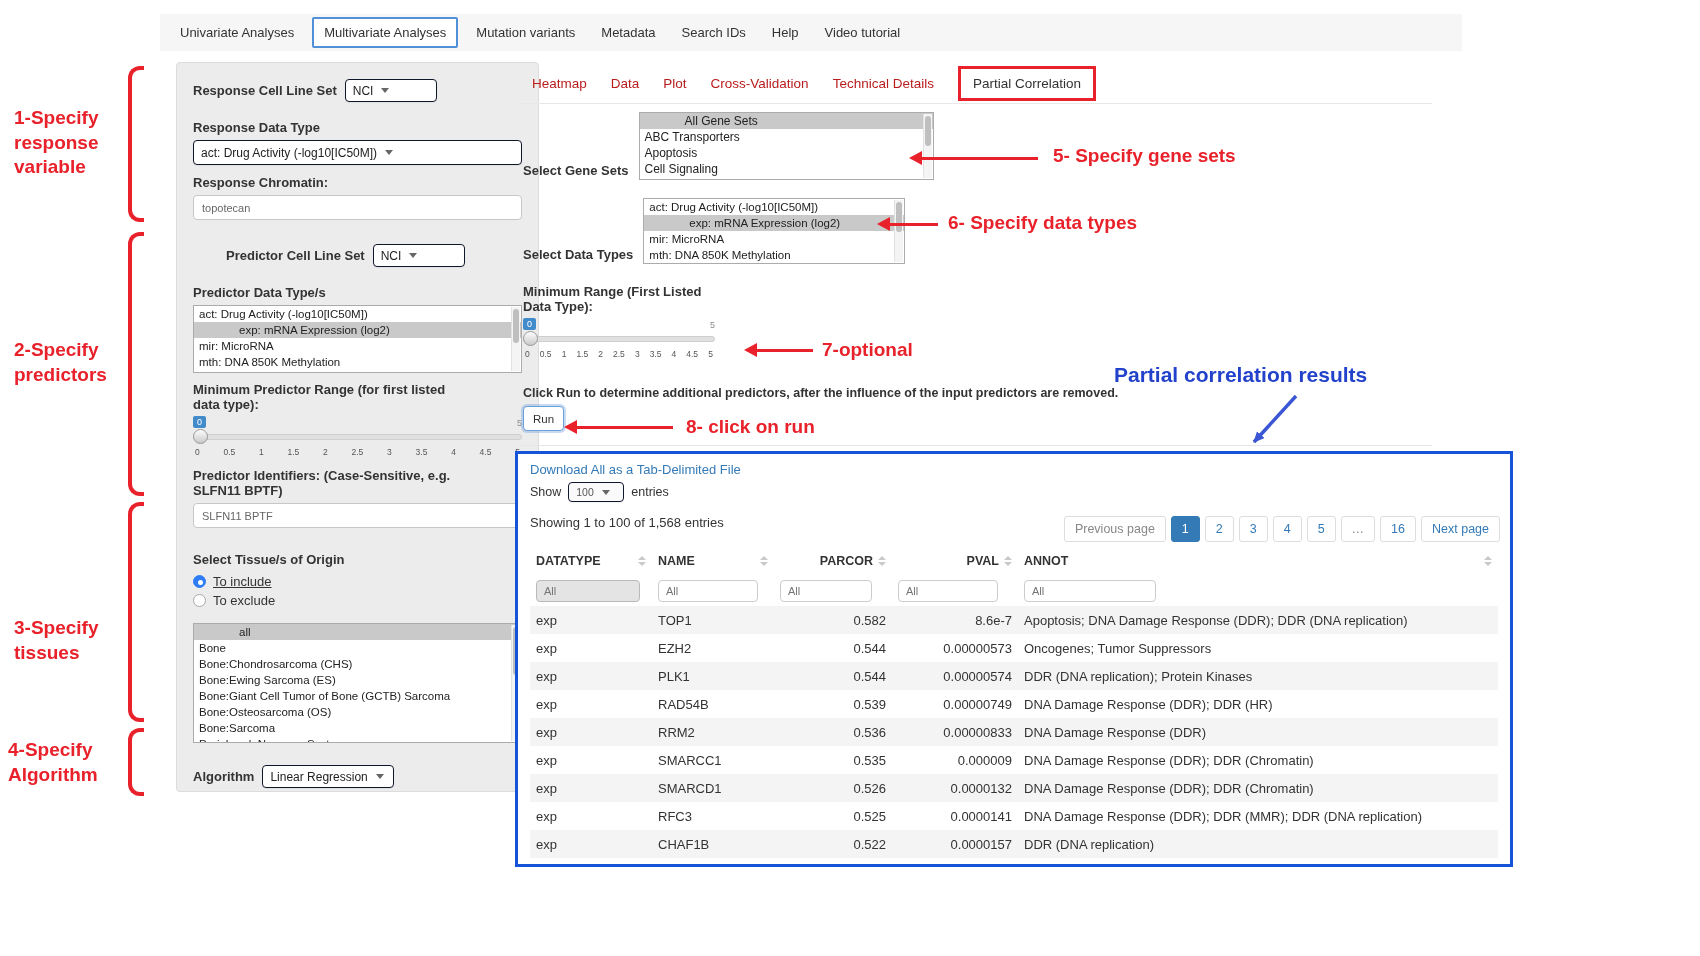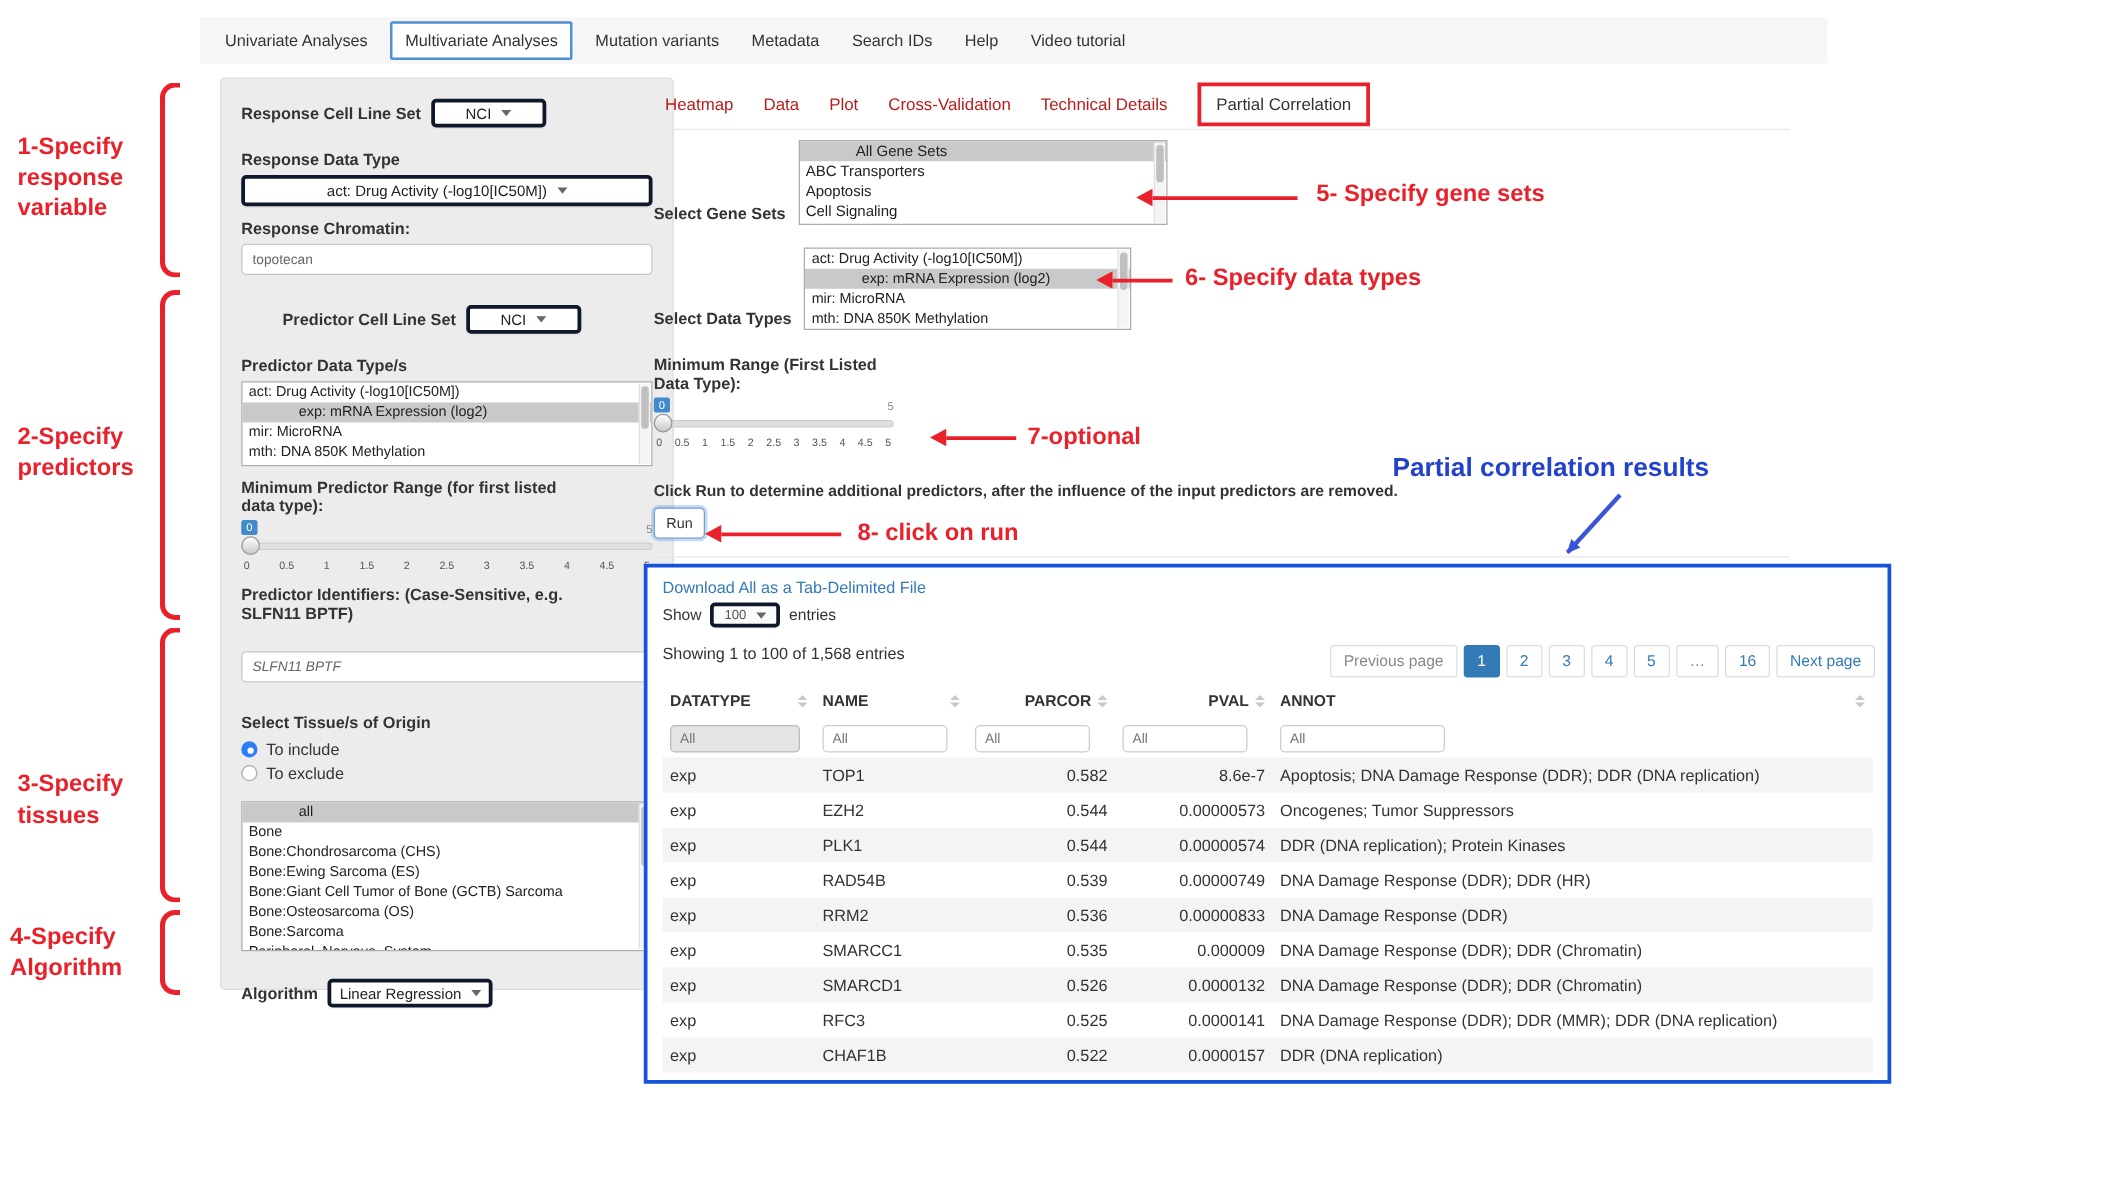--- a/index.html
+++ b/index.html
@@ -18,21 +18,21 @@
   .arrow-red { position:absolute; height:0; border-top:3px solid #e8212b; }
   .arrow-red::before { content:""; position:absolute; left:-13px; top:-9px; width:0; height:0;
      border-top:7px solid transparent; border-bottom:7px solid transparent; border-right:13px solid #e8212b; }
   .blue-title { position:absolute; color:#2342cb; font-weight:700; font-size:21px; }
   .blue-arrow { position:absolute; }
   .hr-line { position:absolute; height:1px; background:#e6e6e6; }
 
   
   .lbl { font-weight:700; font-size:13px; color:#333; }
   .inline-row { display:flex; align-items:center; gap:8px; }
-  .select { display:flex; align-items:center; justify-content:center; background:#fff; border:3px solid #0f172a;
+  .select { display:flex; align-items:center; justify-content:flex-start; background:#fff; border:1px solid #0f172a;
      border-radius:4px; height:23px; padding:0 7px; font-size:12px; color:#222; cursor:pointer; box-shadow:0 1px 1px rgba(0,0,0,.05); white-space:nowrap; }
   .caret { width:0; height:0; border-left:4px solid transparent; border-right:4px solid transparent; border-top:5px solid #666; margin-left:8px; flex:none; }
   .text-input { display:block; width:100%; background:#fff; border:1px solid #c7c7c7; border-radius:4px; height:25px;
      font-size:11px; color:#666; padding:0 8px; font-family:"Liberation Sans", sans-serif; }
   .listbox { position:relative; background:#fff; border:1px solid #ababab; overflow:hidden; font-size:11.5px; color:#222; }
   .opt { height:16px; line-height:16px; padding:0 5px; white-space:nowrap; cursor:pointer; }
   .opt.sel { background:#c9c9c9;padding-left:45px; }
   .sb { position:absolute; top:1px; bottom:1px; right:1px; width:9px; background:#f4f4f4; border-left:1px solid #e2e2e2; }
   .sb .thumb { position:absolute; left:1px; width:6px; background:#bfbfbf; border-radius:3px; }
 
@@ -163,24 +163,24 @@
           <span>2.5</span>
           <span>3</span>
           <span>3.5</span>
           <span>4</span>
           <span>4.5</span>
           <span>5</span>
       </div>
     </div>
 
     <div class="lbl" style="margin-top:8px;width:285px;">Predictor Identifiers: (Case-Sensitive, e.g. SLFN11 BPTF)</div>
-    <input class="text-input" style="margin-top: 23px; font-style: italic;" value="SLFN11 BPTF">
+    <input class="text-input" style="margin-top: 5px;" value="SLFN11 BPTF">
 
     <div class="lbl" style="margin-top:24px;">Select Tissue/s of Origin</div>
-    <div class="radio-row" style="margin-top:5px;">
+    <div class="radio-row" style="margin-top:5px;text-decoration:underline;">
       <span class="radio on"></span>
       <span>To include</span>
     </div>
     <div class="radio-row">
       <span class="radio"></span>
       <span>To exclude</span>
     </div>
 
     <div class="listbox" style="margin-top:13px;height:120px;font-size:11.5px;">
       <div class="opt sel">all</div>

